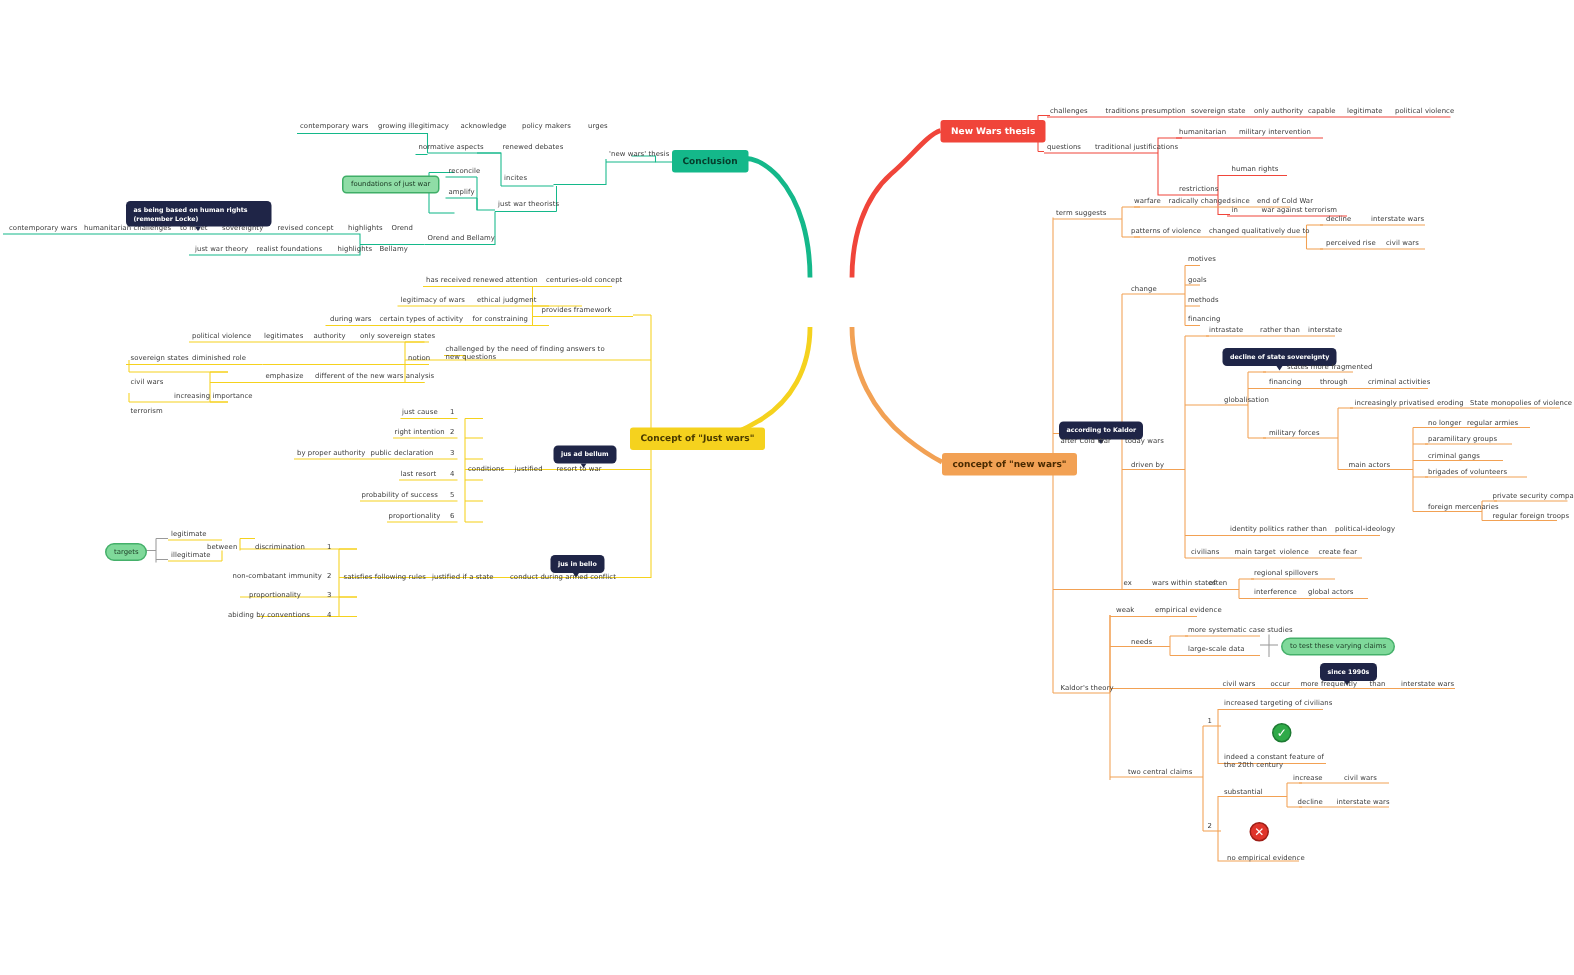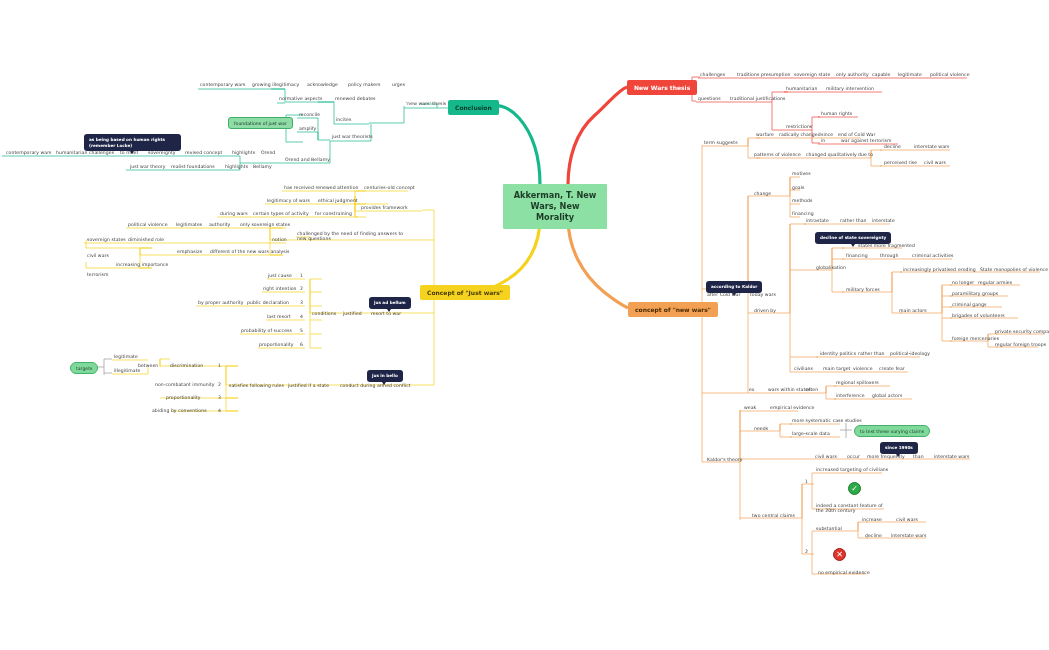--- a/index.html
+++ b/index.html
@@ -363,21 +363,20 @@
     <path d="M866 538 L926 538"></path>
     <path d="M812 554 L812 574 L866 574"></path>
   </g>
   <g stroke="#9a9a9a" stroke-width="0.7" fill="none">
     <path d="M840 430 L846 430"></path>
     <path d="M846 423 L846 438"></path>
     <path d="M846 430 L852 430"></path>
   </g>
 </svg>
 
-<div class="central" style="left:503px; top:184px; width:104px;">Akkerman, T. New Wars, New Morality</div>
 
 <div class="mainnode teal" style="left:448px; top:100px;">Conclusion</div>
 <div class="mainnode red" style="left:627px; top:80px;">New Wars thesis</div>
 <div class="mainnode yellow" style="left:420px; top:285px;">Concept of "Just wars"</div>
 <div class="mainnode orange" style="left:628px; top:302px;">concept of "new wars"</div>
 
 <div class="lbl" style="left:406px; top:101px;">'new wars' thesis</div>
 <div class="lbl" style="left:336px; top:117px;">incites</div>
 
 <div class="lbl" style="left:200px; top:82px;">contemporary wars</div>

